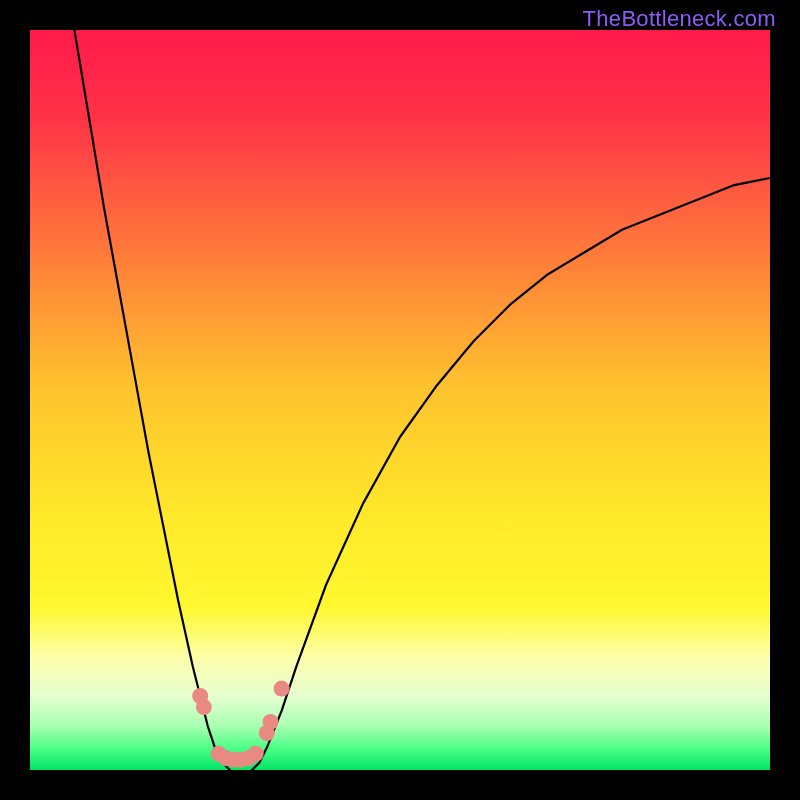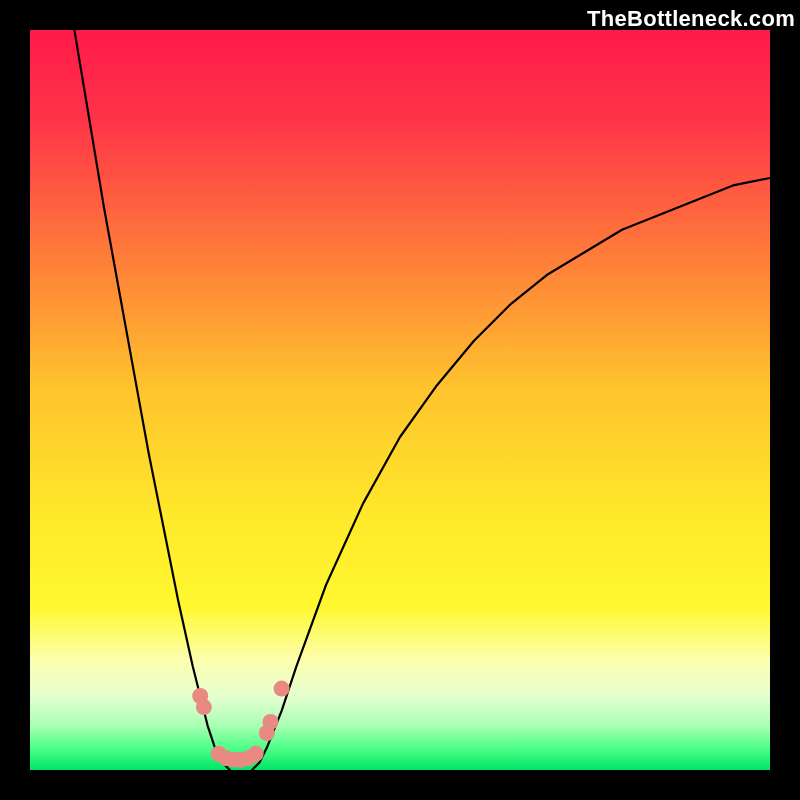--- a/index.html
+++ b/index.html
@@ -25,24 +25,24 @@
     height: 740px;
     overflow: hidden;
   }
   .gradient {
     position: absolute;
     left: 0; top: 0; right: 0; bottom: 0;
   }
   .watermark {
     position: absolute;
     top: 6px;
-    right: 5px;
-    color: #ffffff;
+    right: 24px;
+    color: #8b5cf6;
     font-size: 22px;
-    font-weight: 700;
+    font-weight: 400;
     letter-spacing: 0.3px;
     user-select: none;
   }
   svg { display: block; }
 </style>
 </head>
 <body>
 
 <div class="frame">
 

